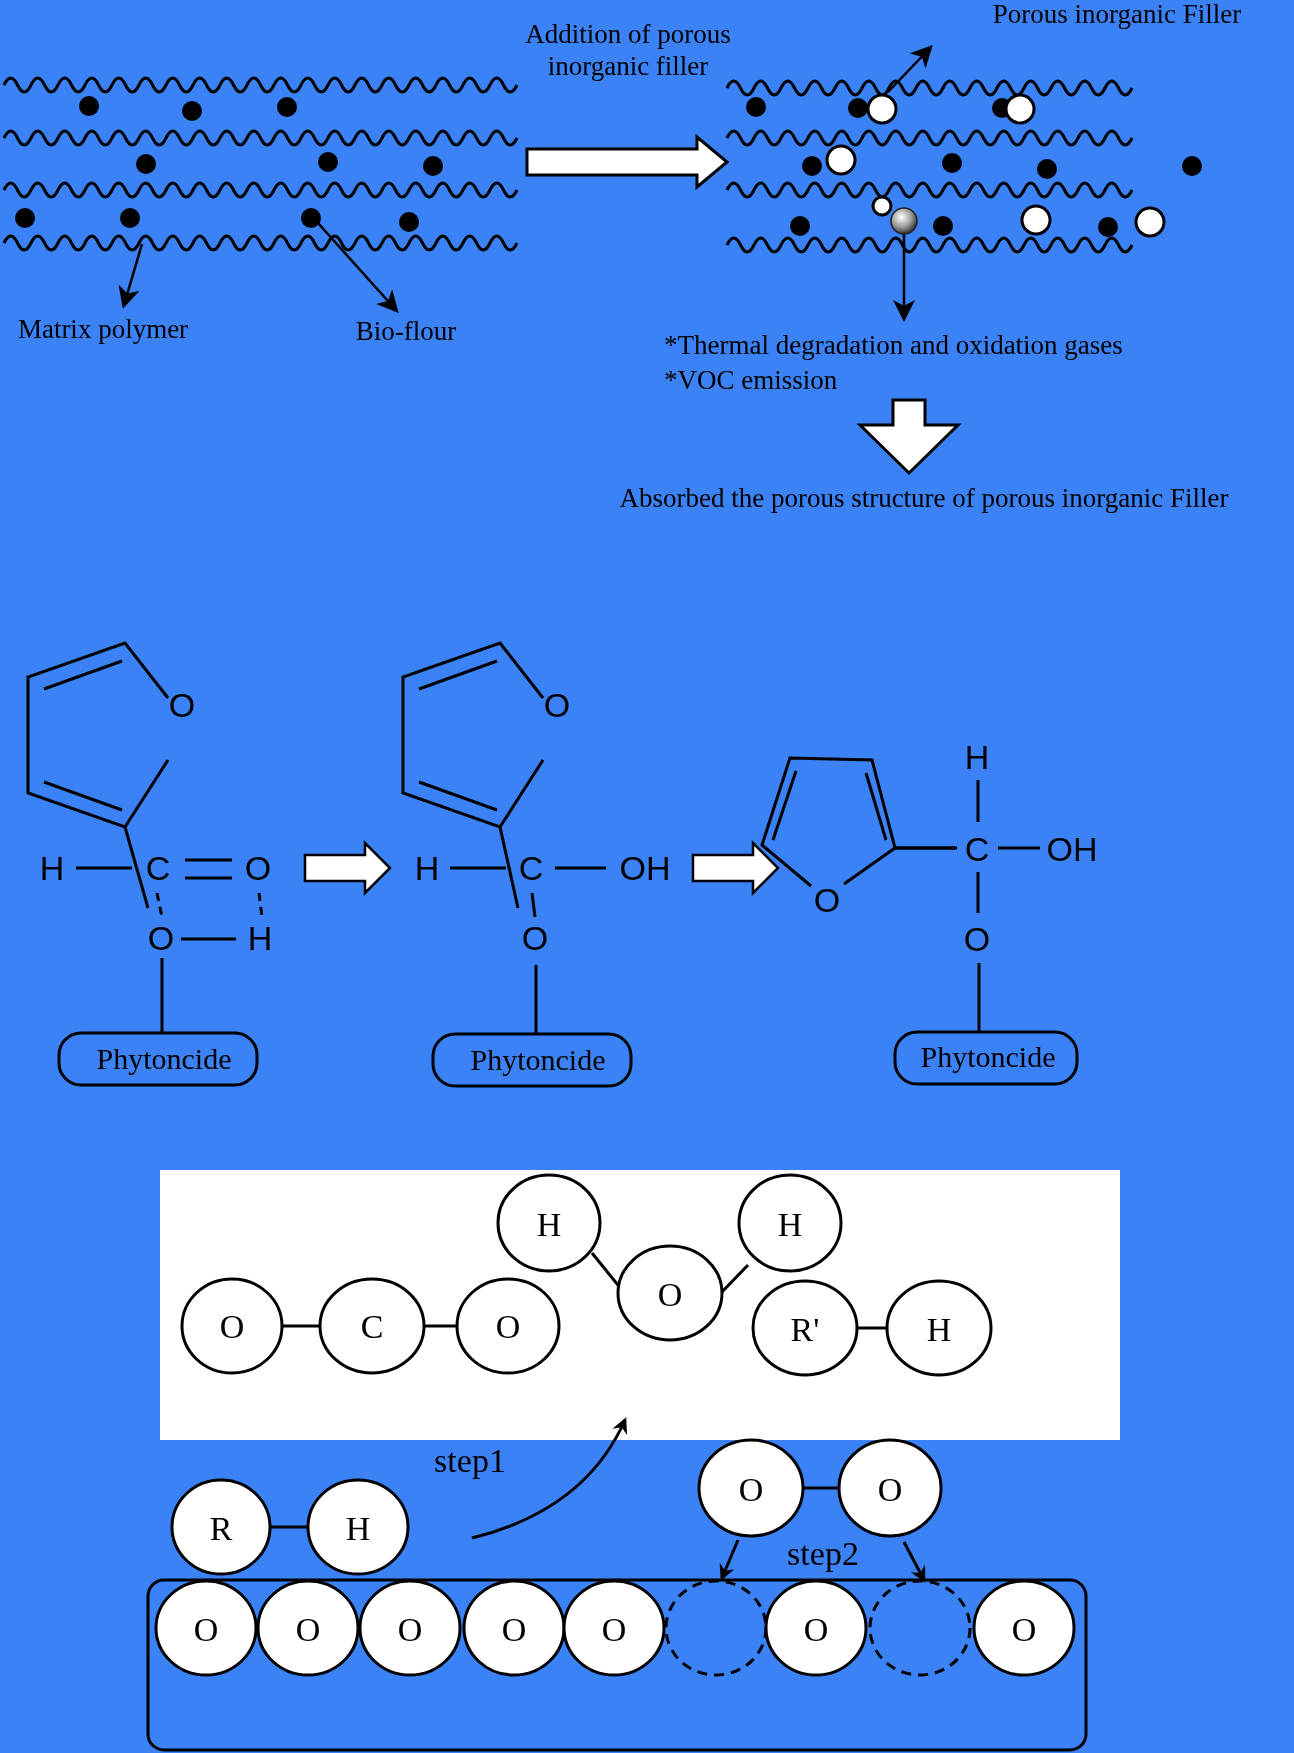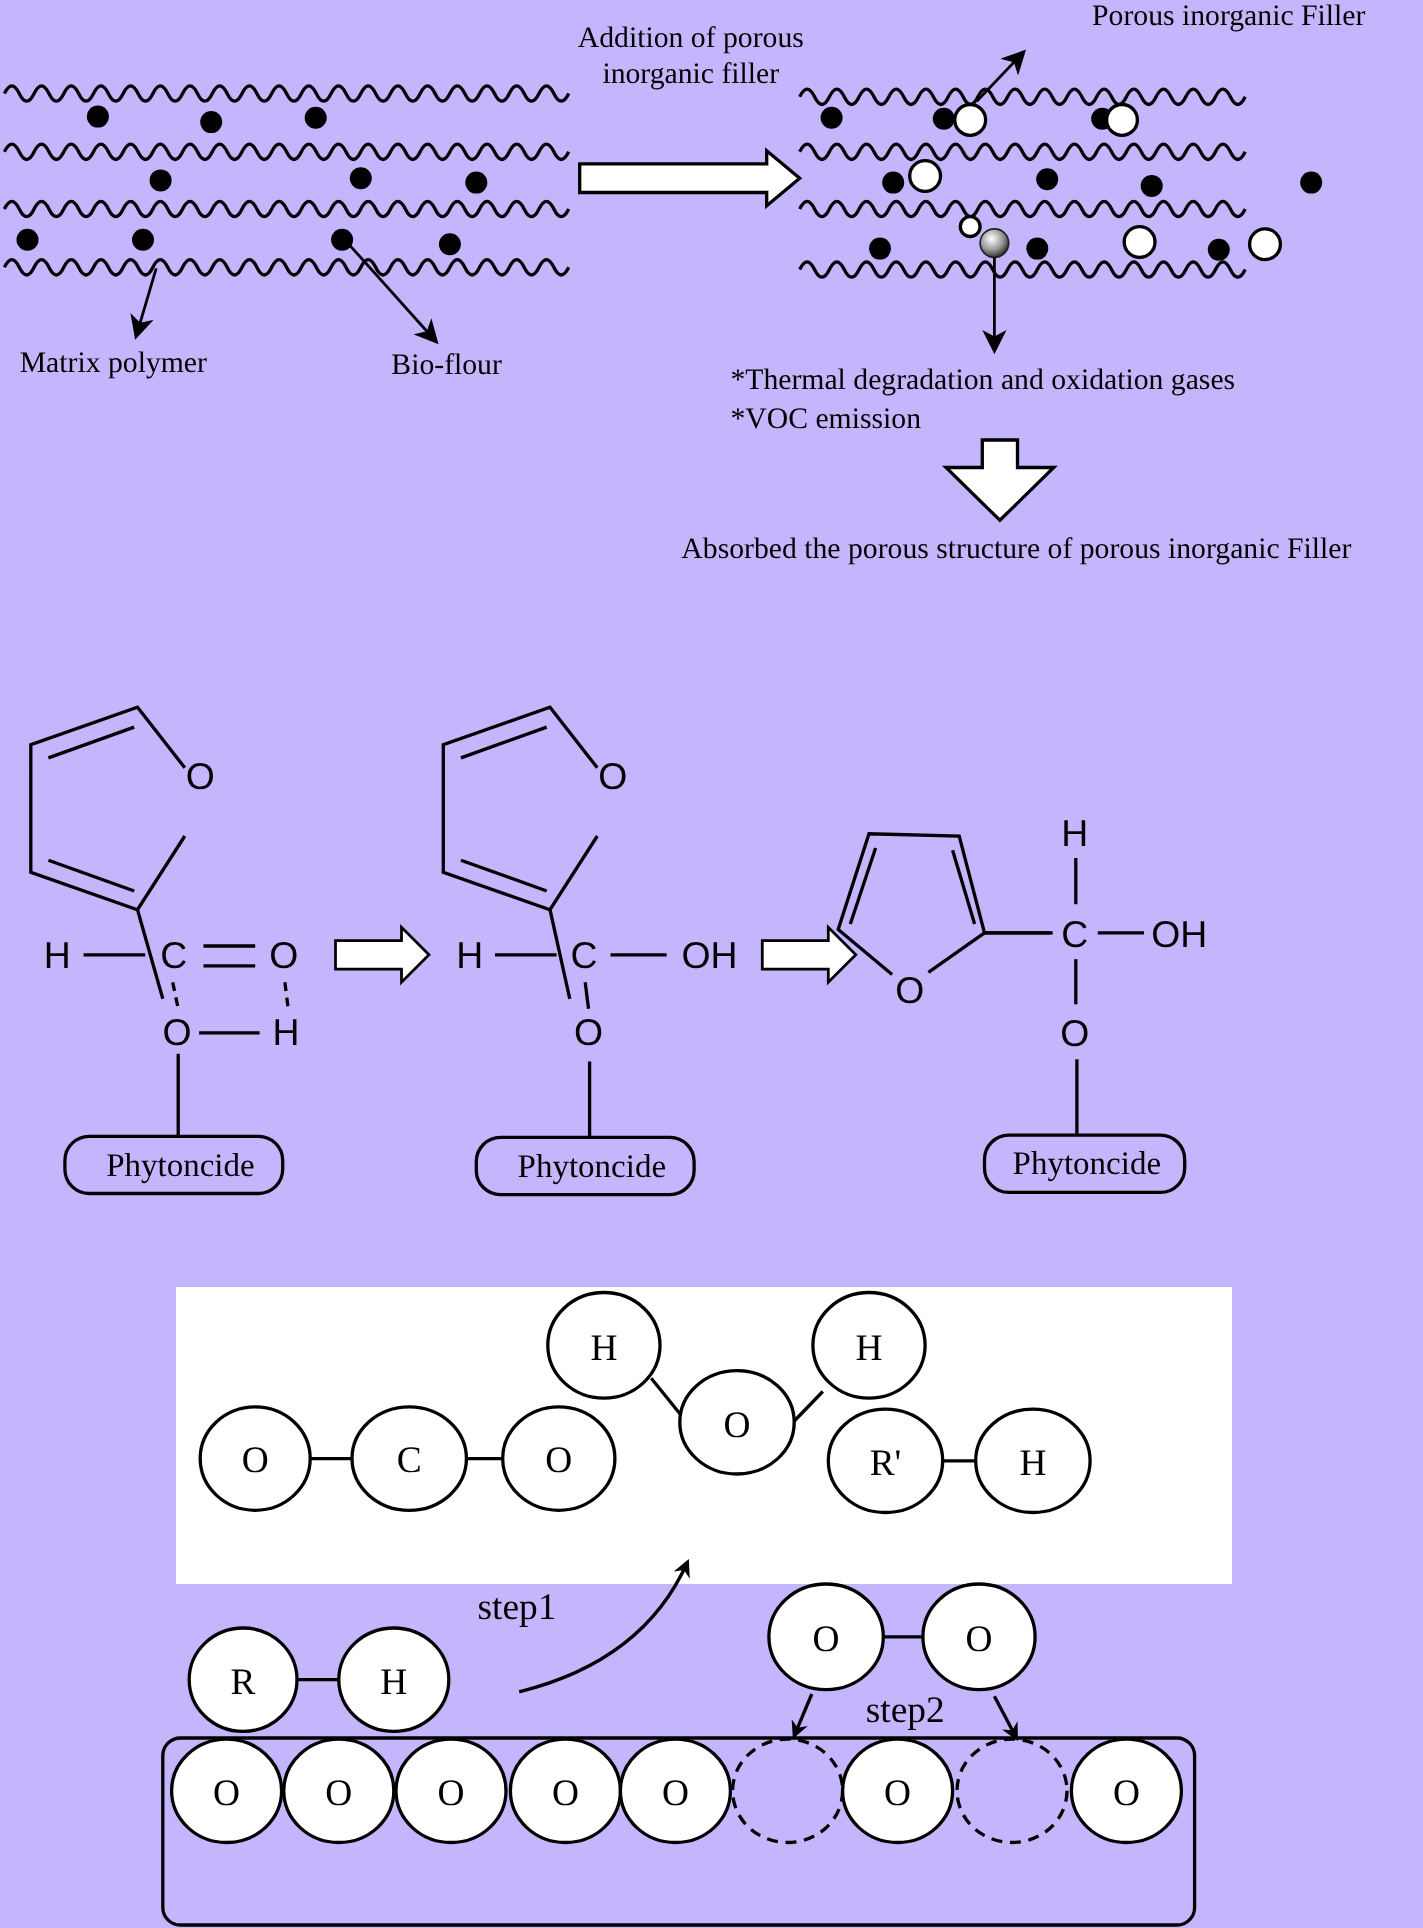--- a/index.html
+++ b/index.html
@@ -1,16 +1,16 @@
 <!DOCTYPE html>
 <html><head>
 <meta charset="utf-8">
 <style>
   html, body { margin: 0; padding: 0; background: #ffffff; }
-  #canvas { position: relative; width: 1294px; height: 1753px; background: #c4b5fd; overflow: hidden; }
+  #canvas { position: relative; width: 1294px; height: 1753px; background: #3b82f6; overflow: hidden; }
   svg { position: absolute; left: 0; top: 0; }
   .serif { font-family: "Liberation Serif", "DejaVu Serif", serif; fill: #000; }
   .sans { font-family: "Liberation Sans", "DejaVu Sans", sans-serif; fill: #000; }
 </style>
 </head>
 <body>
 
 <div id="canvas">
 <svg width="1294" height="1753" viewBox="0 0 1294 1753">
   <defs>

